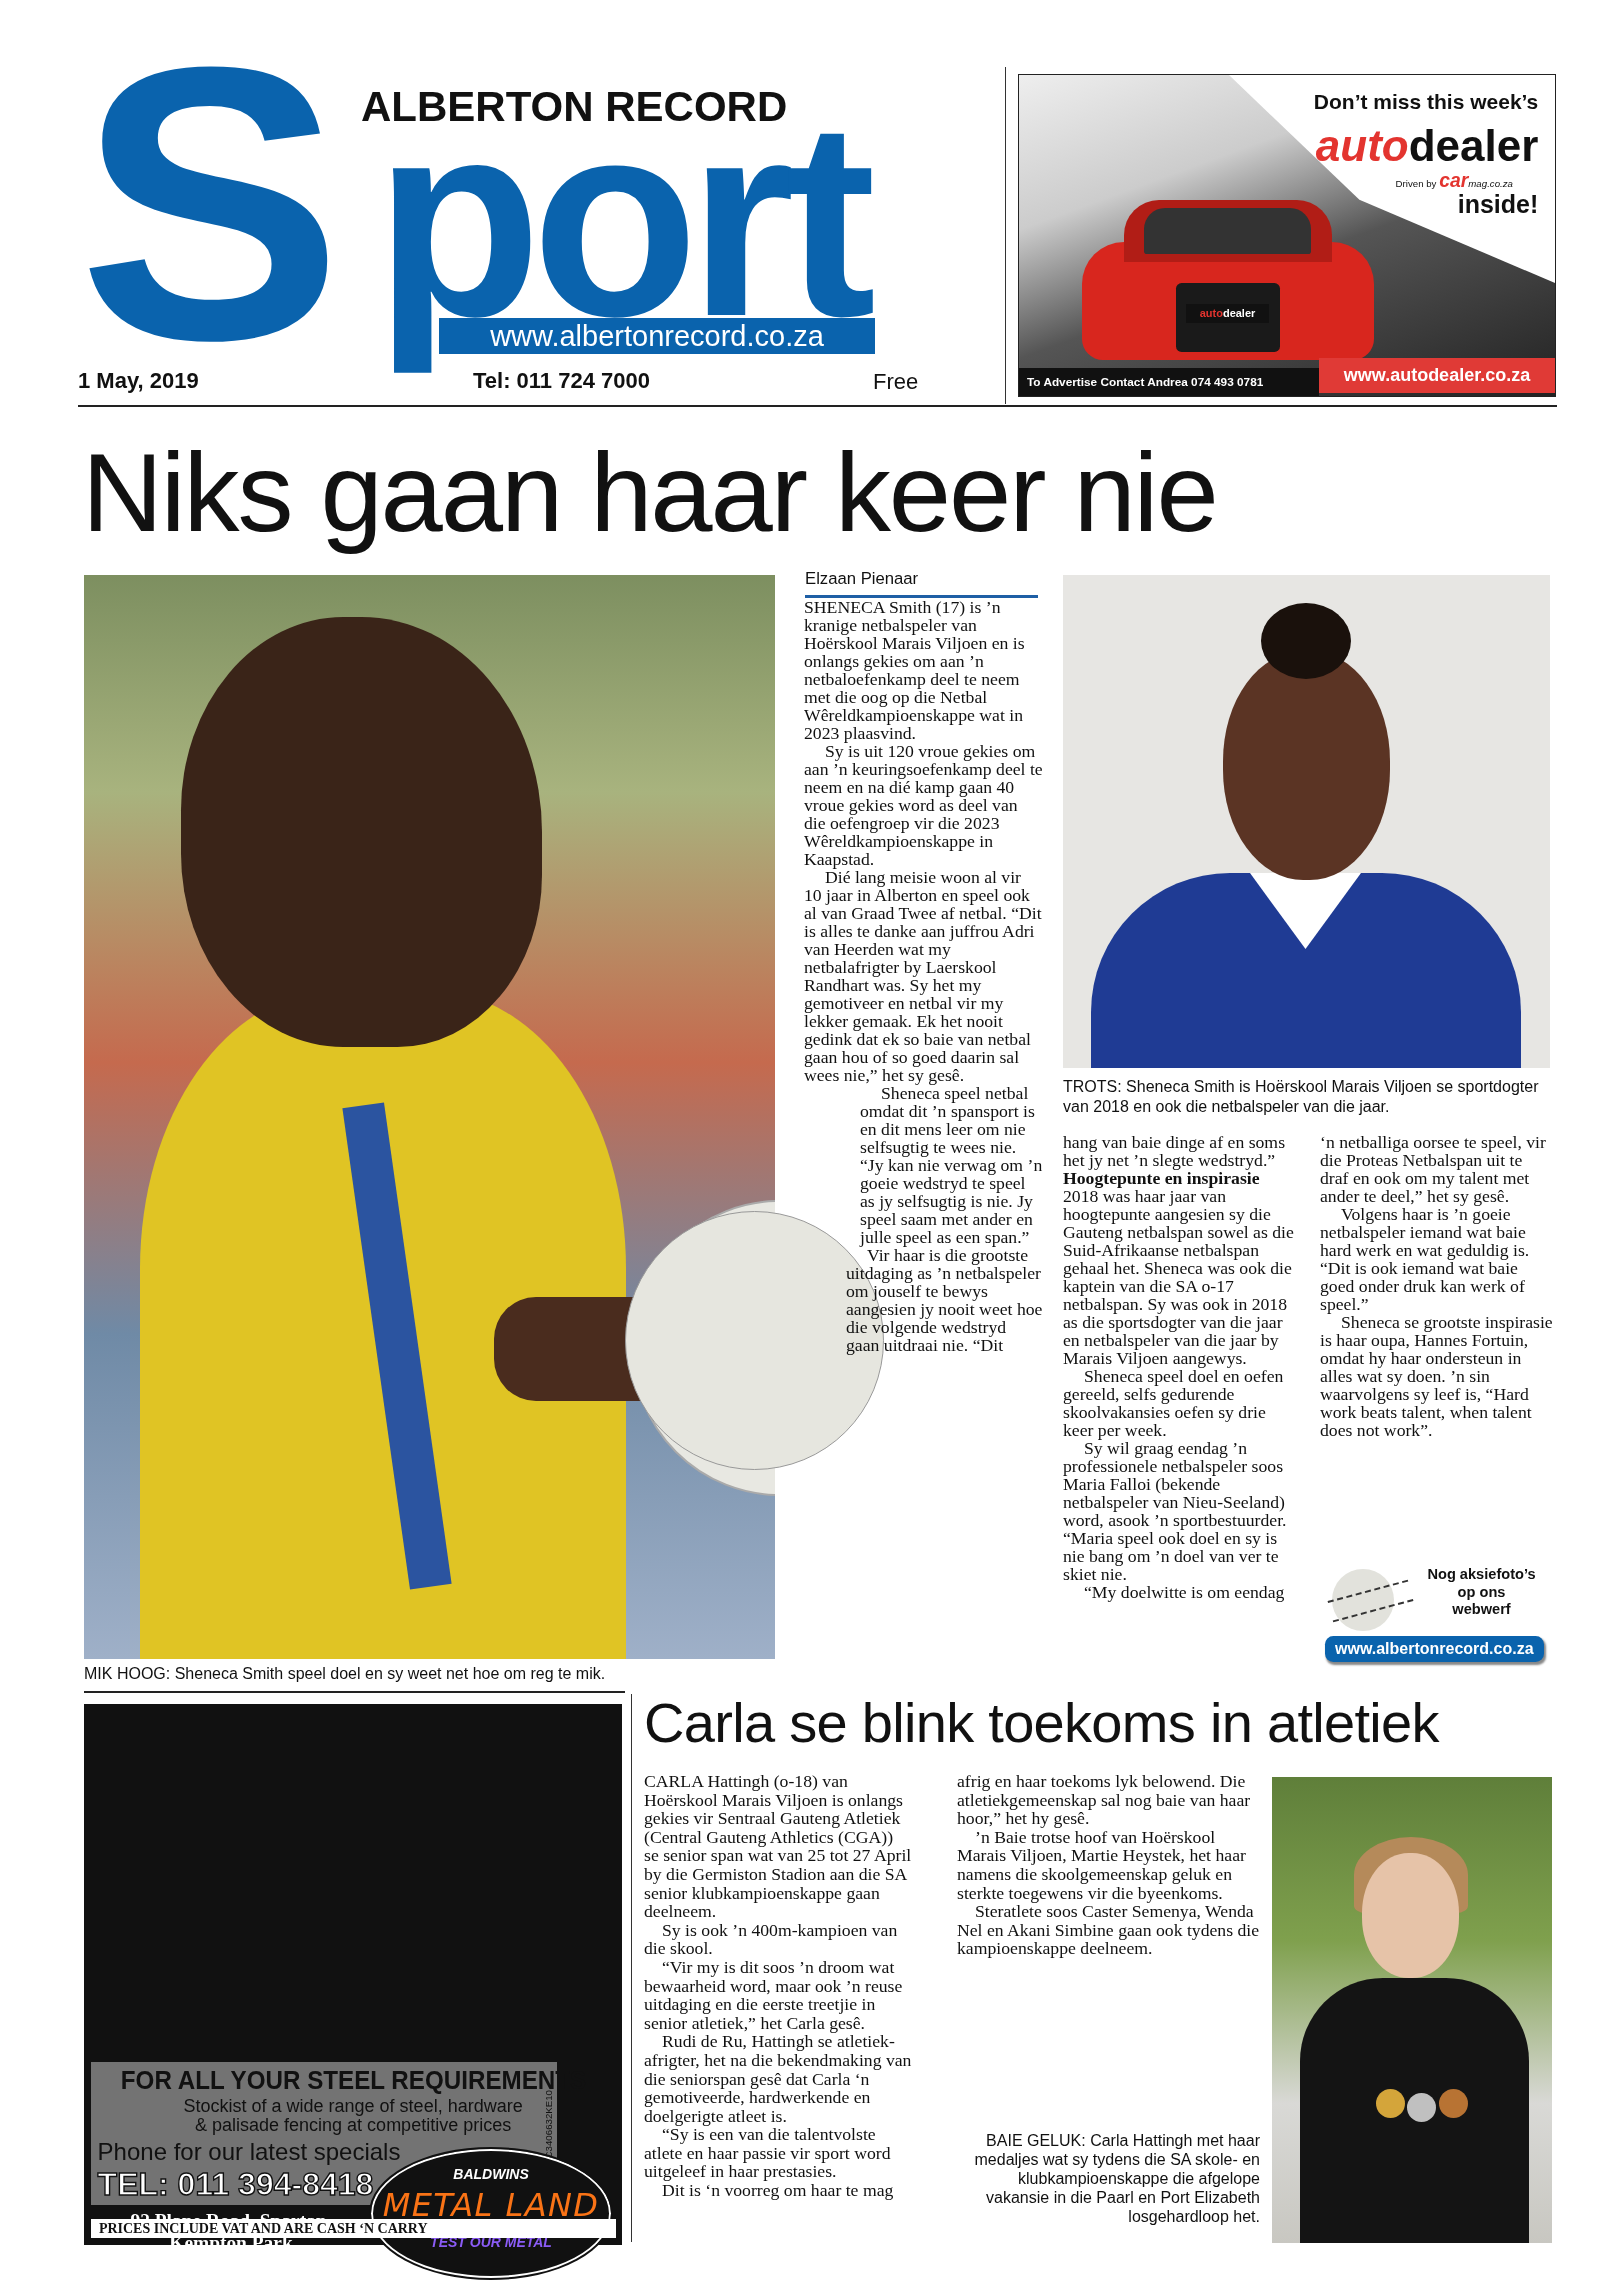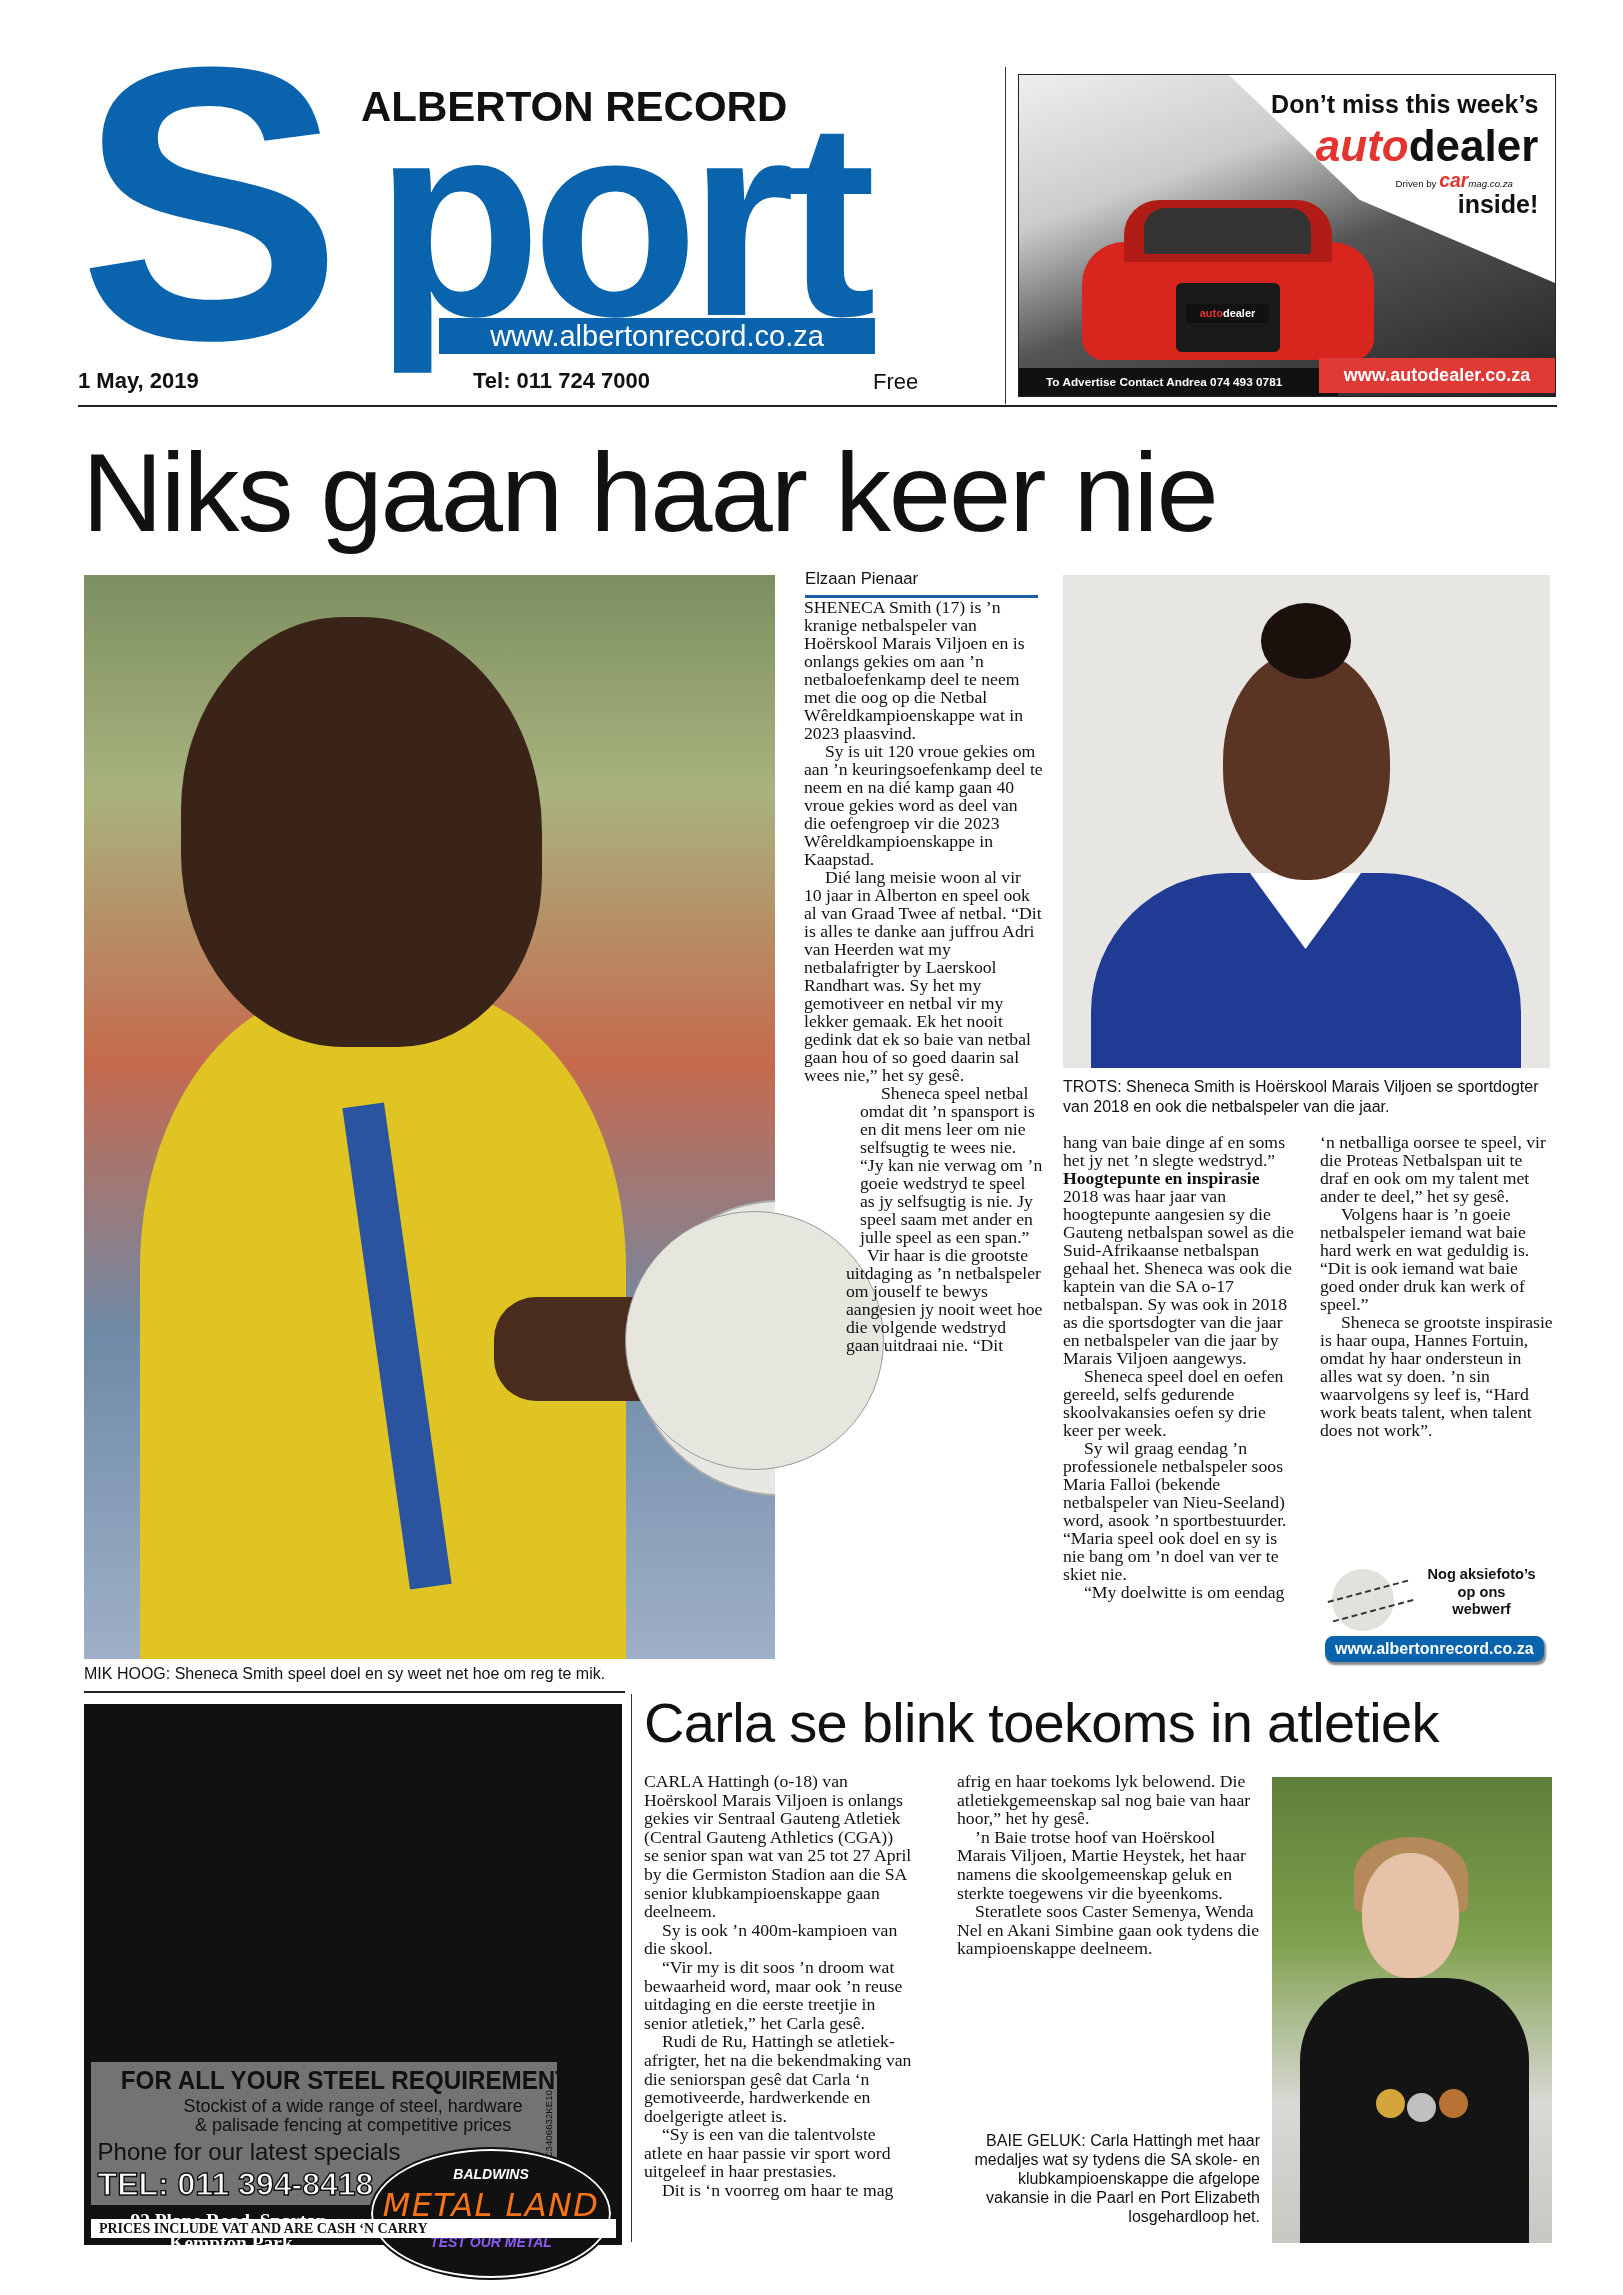--- a/index.html
+++ b/index.html
@@ -11,35 +11,35 @@
   .paper-name{left:361px;top:83px;font-family:"Liberation Sans",sans-serif;font-weight:bold;font-size:42px;letter-spacing:0px;color:#111;}
   .url-bar{left:439px;top:318px;width:436px;height:36px;background:#0a63ad;color:#fff;font-family:"Liberation Sans",sans-serif;font-size:29px;line-height:36px;text-align:center;}
   .date{left:78px;top:368px;font-family:"Liberation Sans",sans-serif;font-weight:bold;font-size:22px;}
   .tel{left:473px;top:368px;font-family:"Liberation Sans",sans-serif;font-weight:bold;font-size:22px;}
   .free{left:873px;top:369px;font-family:"Liberation Sans",sans-serif;font-size:22px;}
   .rule{left:78px;width:1479px;height:2.1px;background:#222;}
   .vrule{width:1.4px;background:#333;}
   
   .auto-ad{left:1018px;top:74px;width:536px;height:321px;background:linear-gradient(160deg,#eee 0%,#ccc 30%,#555 55%,#222 100%);border:1.4px solid #222;overflow:hidden;}
   .auto-white{position:absolute;right:0;top:0;width:326px;height:208px;background:#fff;clip-path:polygon(0 0,100% 0,100% 100%,40% 60%);}
-  .auto-dontmiss{position:absolute;right:16.7px;top:15.3px;font-family:"Liberation Sans",sans-serif;font-weight:bold;font-size:25px;color:#111;}
+  .auto-dontmiss{position:absolute;right:16.7px;top:15.3px;font-family:"Liberation Sans",sans-serif;font-weight:bold;font-size:21px;color:#111;}
   .auto-logo{position:absolute;right:16.7px;top:46px;font-family:"Liberation Sans",sans-serif;font-weight:bold;font-size:44px;line-height:49px;}
   .auto-logo .a{color:#e3342f;font-style:italic;}
   .auto-logo .d{color:#111;}
   .auto-carmag{position:absolute;right:42px;top:94px;font-family:"Liberation Sans",sans-serif;font-size:9.7px;color:#111;}
   .auto-carmag b{color:#e3342f;font-size:19.4px;font-style:italic;}
   .auto-inside{position:absolute;right:16.7px;top:115px;font-family:"Liberation Sans",sans-serif;font-weight:bold;font-size:25px;}
   .car{position:absolute;left:56px;top:118px;width:305px;height:174px;}
   .car-body{position:absolute;left:7px;top:49px;width:292px;height:118px;background:#d8261e;border-radius:42px 42px 21px 21px;}
   .car-roof{position:absolute;left:49px;top:7px;width:208px;height:62px;background:#b11d16;border-radius:35px 35px 0 0;}
   .car-window{position:absolute;left:69px;top:15.3px;width:167px;height:46px;background:#333;border-radius:21px 21px 2.8px 2.8px;}
   .car-grille{position:absolute;left:101px;top:90px;width:104px;height:69px;background:#1a1a1a;border-radius:5.6px;}
   .car-plate{position:absolute;left:111px;top:111px;width:83px;height:19.4px;background:#111;color:#fff;font-family:"Liberation Sans",sans-serif;font-weight:bold;font-size:11px;text-align:center;line-height:19.4px;}
   .car-plate span{color:#e3342f;}
-  .auto-contact{position:absolute;left:0;bottom:0;width:292px;height:28px;background:#111;color:#fff;font-family:"Liberation Sans",sans-serif;font-weight:bold;font-size:11.8px;line-height:28px;padding-left:27px;}
+  .auto-contact{position:absolute;left:0;bottom:0;width:292px;height:28px;background:#111;color:#fff;font-family:"Liberation Sans",sans-serif;font-weight:bold;font-size:11.8px;line-height:28px;padding-left:8px;}
   .auto-web{position:absolute;right:0;bottom:2.8px;width:236px;height:35px;background:#e03a36;color:#fff;font-family:"Liberation Sans",sans-serif;font-weight:bold;font-size:18px;line-height:35px;text-align:center;}
   
   .headline{left:82px;top:430px;font-family:"Liberation Sans",sans-serif;font-size:112px;line-height:125px;letter-spacing:-2.1px;color:#111;}
   
   .photo-main{left:84px;top:575px;width:691px;height:1084px;overflow:hidden;background:linear-gradient(180deg,#7d8f60 0%,#a8b37e 20%,#c56a4e 45%,#6f8aa6 70%,#9fb0c8 100%);}
   .pm-head{position:absolute;left:97px;top:42px;width:361px;height:430px;background:#3a2418;border-radius:45% 50% 40% 45%;}
   .pm-body{position:absolute;left:56px;top:416px;width:486px;height:694px;background:#e0c424;border-radius:40% 40% 0 0;}
   .pm-stripe{position:absolute;left:292px;top:528px;width:42px;height:486px;background:#2b54a0;transform:rotate(-8deg);}
   .pm-ball{position:absolute;left:548px;top:625px;width:292px;height:292px;border-radius:50%;background:#e8e8e2;border:2.1px solid #aaa;}
   .pm-hand{position:absolute;left:410px;top:722px;width:208px;height:104px;background:#4a2c1e;border-radius:42px;}

